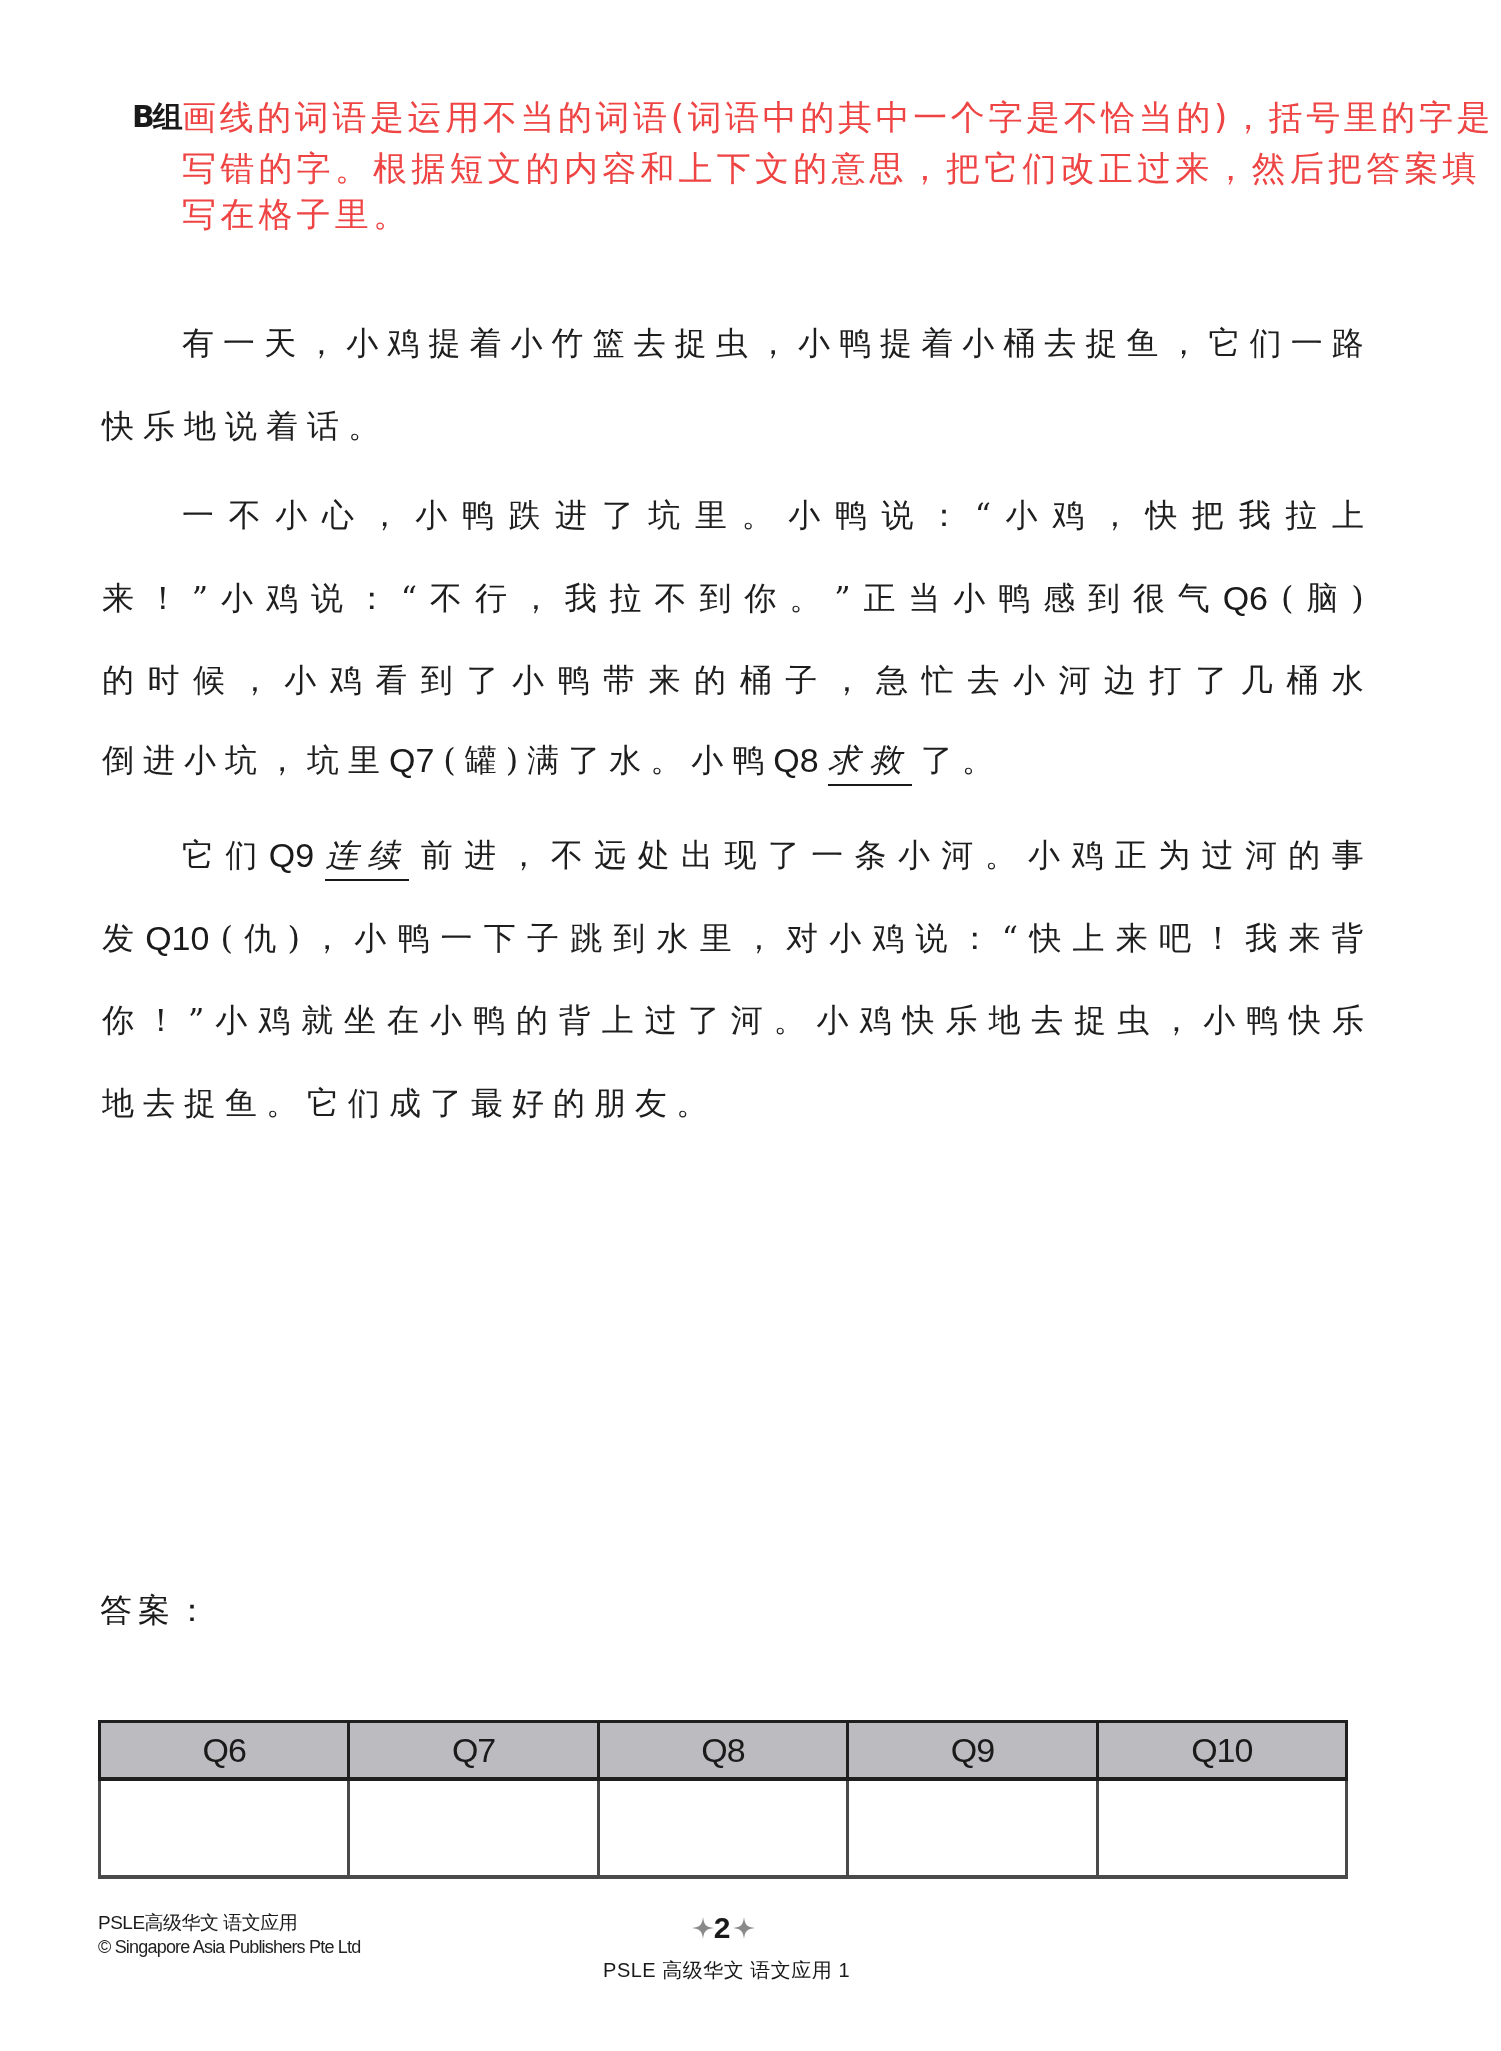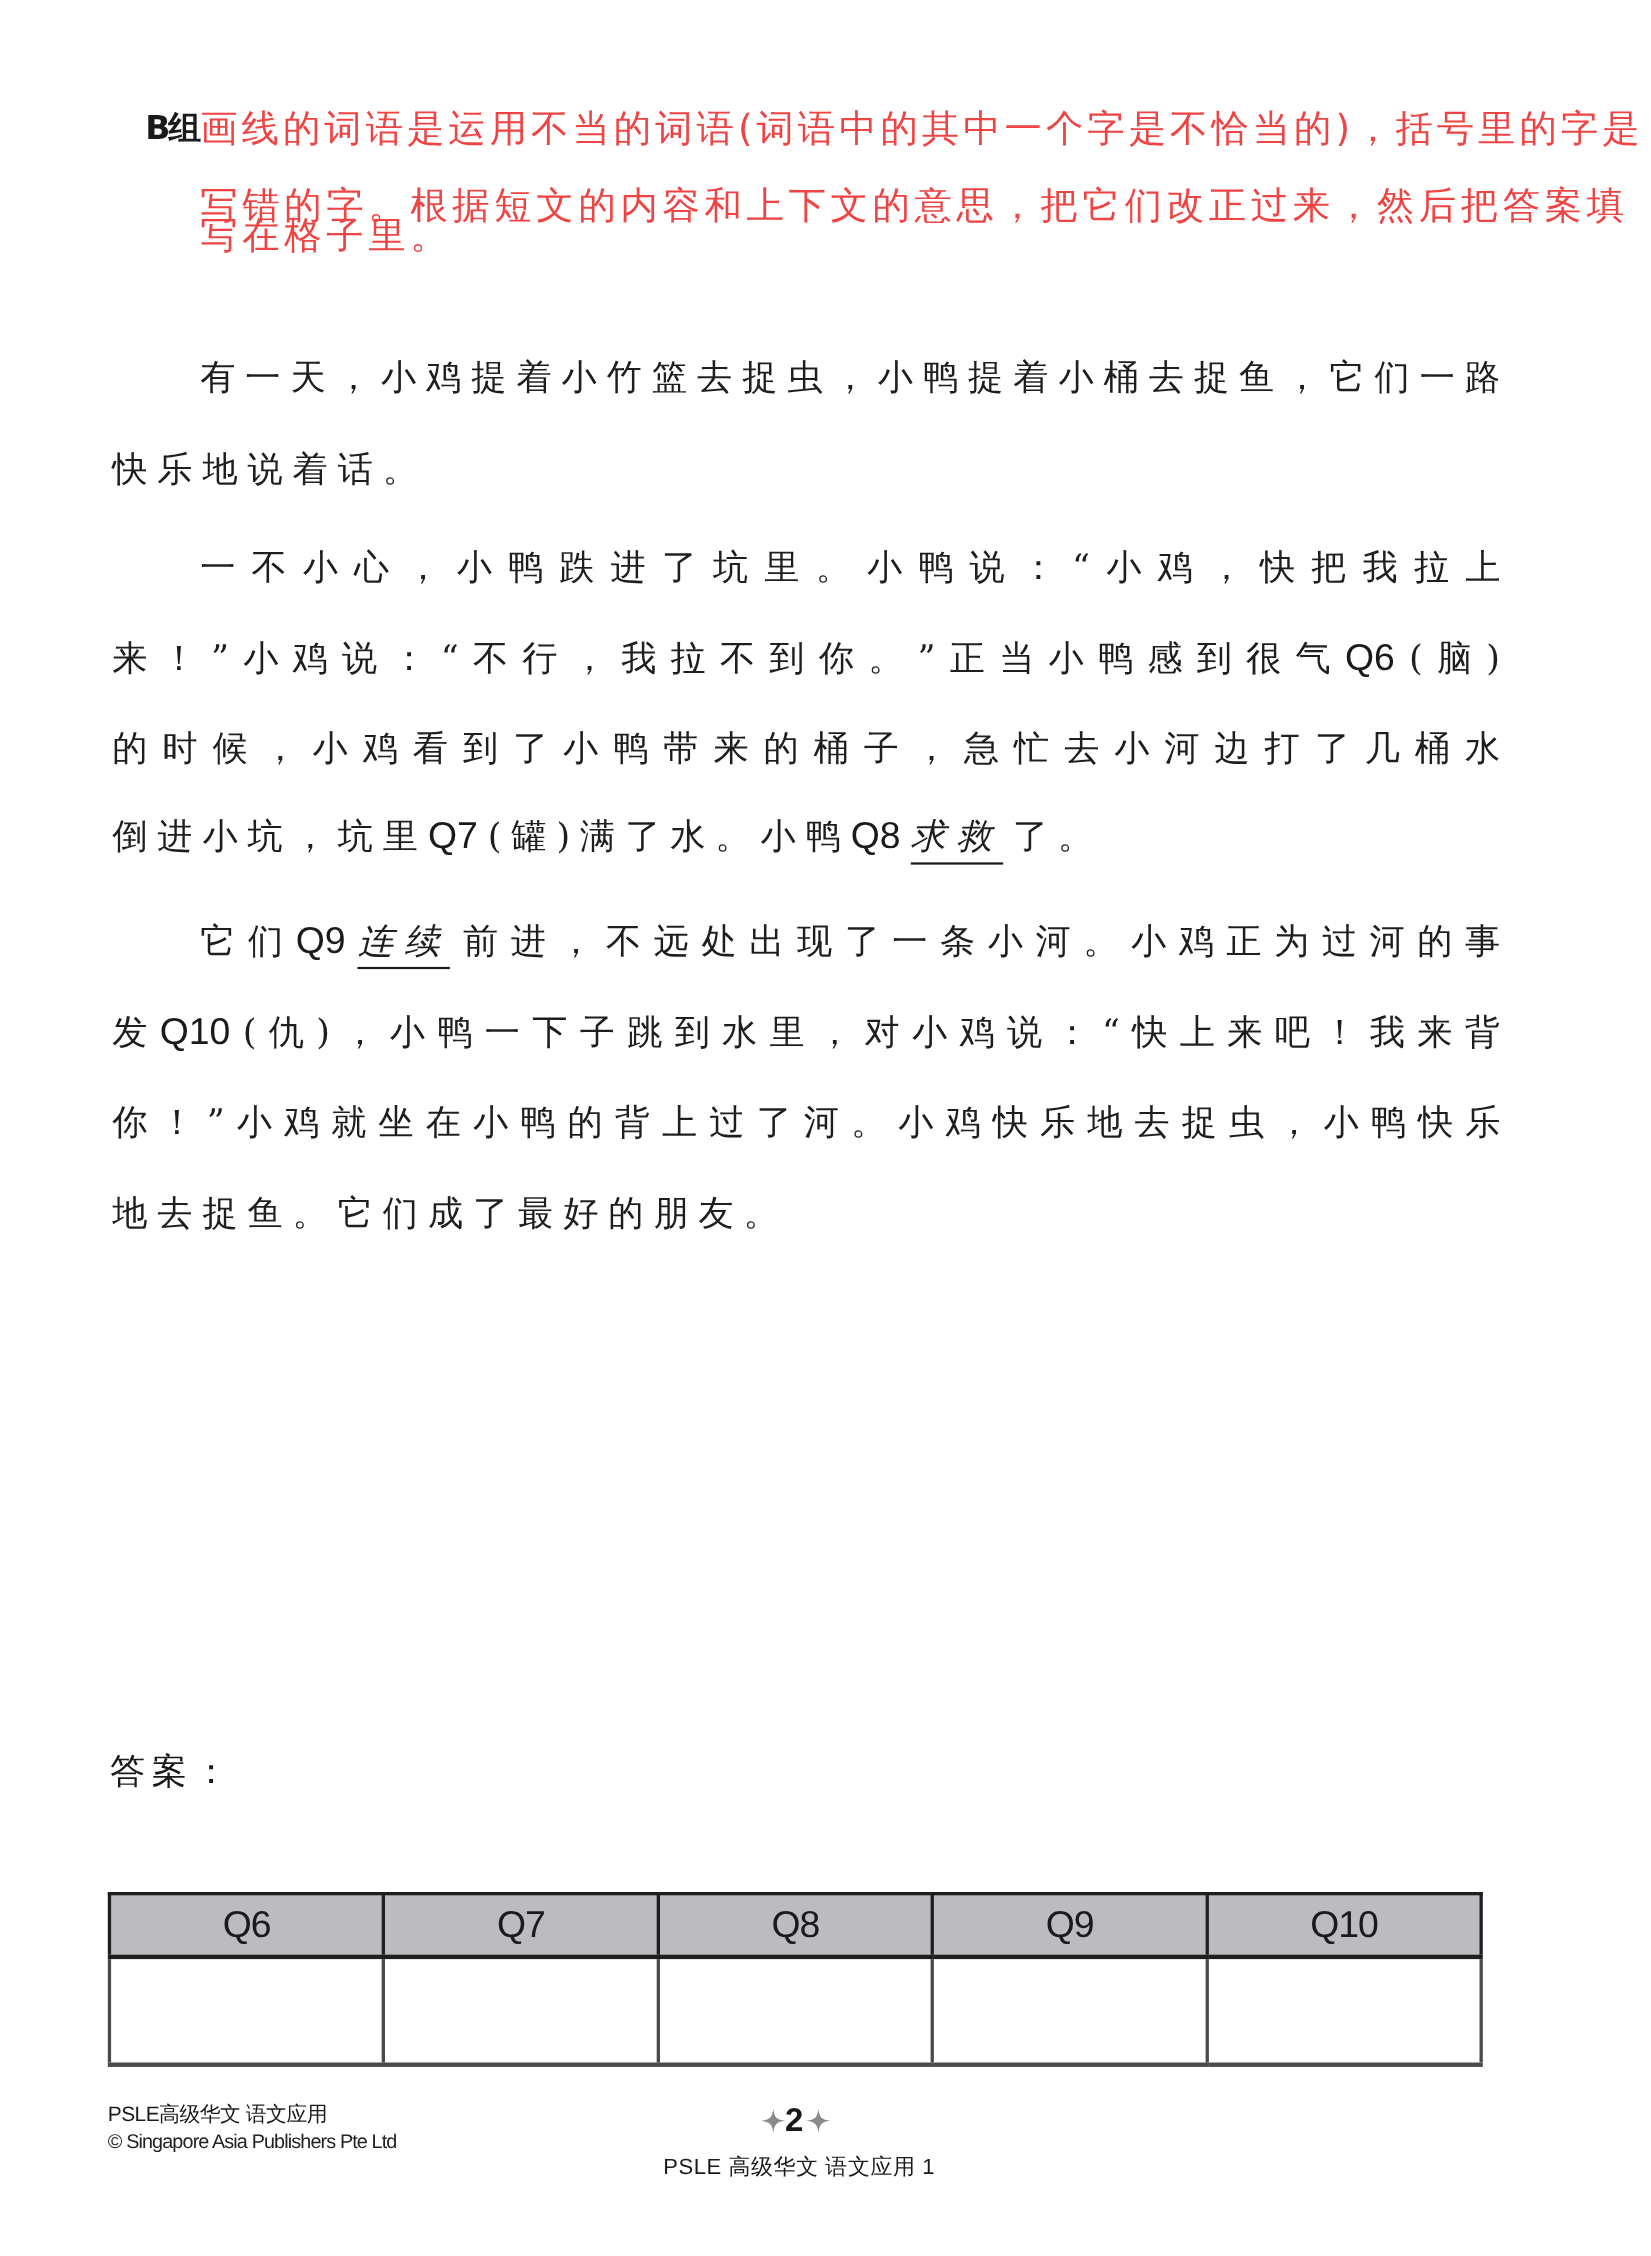--- a/index.html
+++ b/index.html
@@ -3,21 +3,21 @@
 <meta charset="utf-8">
 <style>
   html, body { margin: 0; padding: 0; background: #ffffff; }
   body { width: 1501px; height: 2051px; position: relative; overflow: hidden; color: #1a1a1a; }
   .abs { position: absolute; white-space: nowrap; }
 
   
   .sec-label { left: 100px; font-family: "DejaVu Sans", sans-serif; font-weight: bold; font-size: 30px; line-height: 40px; top: 97px; letter-spacing: -2px; margin-left: 32px; }
   .instr { left: 182px; font-family: "DejaVu Sans", sans-serif; font-size: 34px; line-height: 40px; color: #ef4444; width: 1182px; }
   .instr.l1 { top: 97px; letter-spacing: 3.6px; }
-  .instr.l2 { top: 148px; letter-spacing: 4.2px; margin-top: 19px; }
+  .instr.l2 { top: 148px; letter-spacing: 4.2px; }
   .instr.l3 { top: 194px; letter-spacing: 4.2px; }
 
   
   .pline { font-family: "DejaVu Serif", serif; font-size: 32px; line-height: 44px; color: #1e1e1e; display: flex; justify-content: space-between; }
   .pline.full { left: 102px; width: 1262px; }
   .pline.indent { left: 182px; width: 1182px; }
   .pline.partial { left: 102px; justify-content: flex-start; }
   .pline.partial span.ch { margin-right: 9px; }
   .ch { display: inline-block; }
   .q { font-family: "Liberation Sans", sans-serif; font-size: 34px; color: #1a1a1a; }

